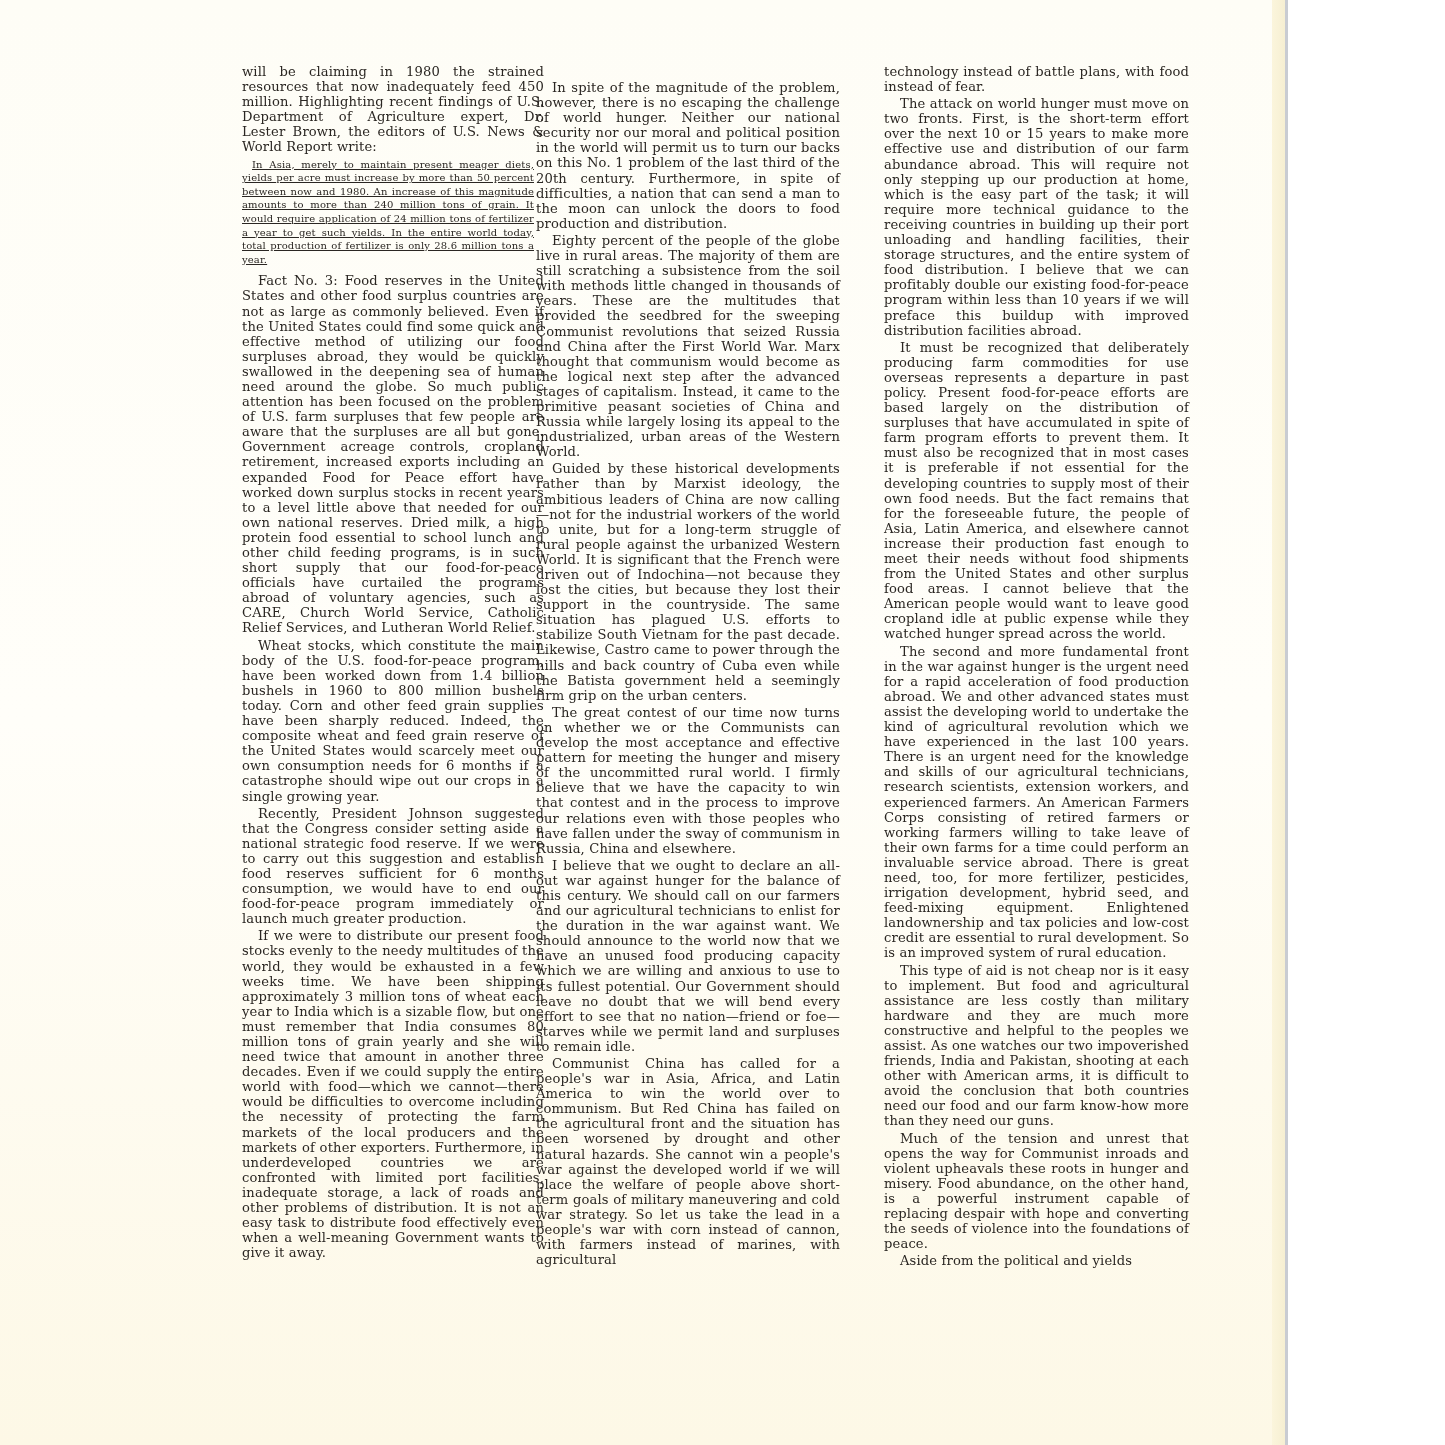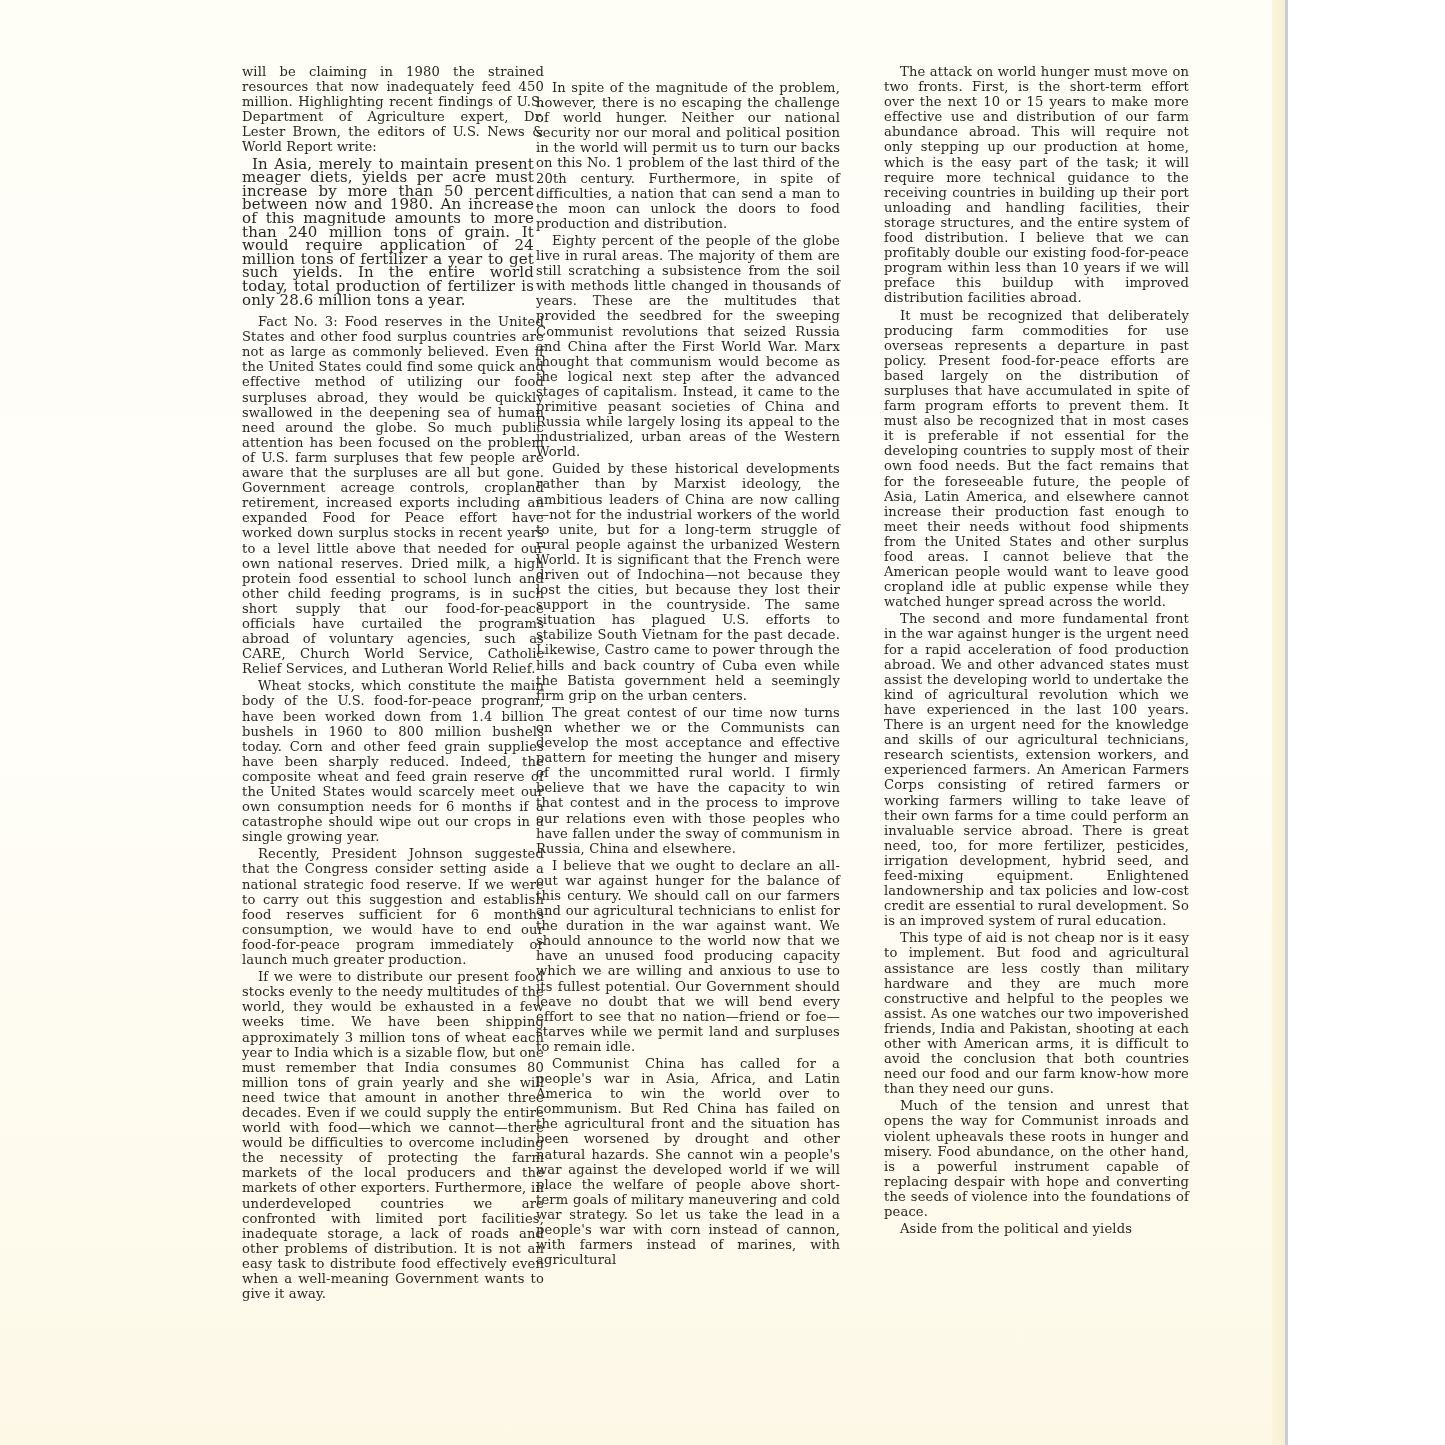--- a/index.html
+++ b/index.html
@@ -23,21 +23,21 @@
     position:absolute; top:64px; color:#2a2622;
     font-size:13.1px; line-height:15.1px; text-align:justify;
     hyphens:manual; letter-spacing:0.15px;
   }
   .col1 { left:242px; width:302px; }
   .col2 { left:536px; width:304px;margin-top:16px; }
   .col3 { left:884px; width:305px; }
   .col p { margin:0 0 2px 0; text-indent:16px; }
   .col p.first { text-indent:0; }
   .col p.quote {
-    font-size:15px; line-height:13.6px; text-indent:10px; margin:3px 10px 7px 0;
+    font-size:10px; line-height:13.6px; text-indent:10px; margin:3px 10px 7px 0;text-decoration:underline;
   }
 </style>
 </head>
 <body>
 
 <div class="paper"></div>
 <div class="fold"></div>
 <div class="edge"></div>
 
 <div class="col col1">
@@ -52,19 +52,20 @@
 <div class="col col2">
   <p>In spite of the magnitude of the problem, however, there is no escaping the challenge of world hunger. Neither our national security nor our moral and political position in the world will permit us to turn our backs on this No. 1 problem of the last third of the 20th century. Furthermore, in spite of difficulties, a nation that can send a man to the moon can unlock the doors to food production and distribution.</p>
   <p>Eighty percent of the people of the globe live in rural areas. The majority of them are still scratching a subsistence from the soil with methods little changed in thousands of years. These are the multitudes that provided the seedbred for the sweeping Communist revolutions that seized Russia and China after the First World War. Marx thought that communism would become as the logical next step after the advanced stages of capitalism. Instead, it came to the primitive peasant societies of China and Russia while largely losing its appeal to the industrialized, urban areas of the Western World.</p>
   <p>Guided by these historical developments rather than by Marxist ideology, the ambitious leaders of China are now calling—not for the industrial workers of the world to unite, but for a long-term struggle of rural people against the urbanized Western World. It is significant that the French were driven out of Indochina—not because they lost the cities, but because they lost their support in the countryside. The same situation has plagued U.S. efforts to stabilize South Vietnam for the past decade. Likewise, Castro came to power through the hills and back country of Cuba even while the Batista government held a seemingly firm grip on the urban centers.</p>
   <p>The great contest of our time now turns on whether we or the Communists can develop the most acceptance and effective pattern for meeting the hunger and misery of the uncommitted rural world. I firmly believe that we have the capacity to win that contest and in the process to improve our relations even with those peoples who have fallen under the sway of communism in Russia, China and elsewhere.</p>
   <p>I believe that we ought to declare an all-out war against hunger for the balance of this century. We should call on our farmers and our agricultural technicians to enlist for the duration in the war against want. We should announce to the world now that we have an unused food producing capacity which we are willing and anxious to use to its fullest potential. Our Government should leave no doubt that we will bend every effort to see that no nation—friend or foe—starves while we permit land and surpluses to remain idle.</p>
   <p>Communist China has called for a people's war in Asia, Africa, and Latin America to win the world over to communism. But Red China has failed on the agricultural front and the situation has been worsened by drought and other natural hazards. She cannot win a people's war against the developed world if we will place the welfare of people above short-term goals of military maneuvering and cold war strategy. So let us take the lead in a people's war with corn instead of cannon, with farmers instead of marines, with agricultural</p>
 </div>
 
 <div class="col col3">
+  <p class="first">technology instead of battle plans, with food instead of fear.</p>
   <p>The attack on world hunger must move on two fronts. First, is the short-term effort over the next 10 or 15 years to make more effective use and distribution of our farm abundance abroad. This will require not only stepping up our production at home, which is the easy part of the task; it will require more technical guidance to the receiving countries in building up their port unloading and handling facilities, their storage structures, and the entire system of food distribution. I believe that we can profitably double our existing food-for-peace program within less than 10 years if we will preface this buildup with improved distribution facilities abroad.</p>
   <p>It must be recognized that deliberately producing farm commodities for use overseas represents a departure in past policy. Present food-for-peace efforts are based largely on the distribution of surpluses that have accumulated in spite of farm program efforts to prevent them. It must also be recognized that in most cases it is preferable if not essential for the developing countries to supply most of their own food needs. But the fact remains that for the foreseeable future, the people of Asia, Latin America, and elsewhere cannot increase their production fast enough to meet their needs without food shipments from the United States and other surplus food areas. I cannot believe that the American people would want to leave good cropland idle at public expense while they watched hunger spread across the world.</p>
   <p>The second and more fundamental front in the war against hunger is the urgent need for a rapid acceleration of food production abroad. We and other advanced states must assist the developing world to undertake the kind of agricultural revolution which we have experienced in the last 100 years. There is an urgent need for the knowledge and skills of our agricultural technicians, research scientists, extension workers, and experienced farmers. An American Farmers Corps consisting of retired farmers or working farmers willing to take leave of their own farms for a time could perform an invaluable service abroad. There is great need, too, for more fertilizer, pesticides, irrigation development, hybrid seed, and feed-mixing equipment. Enlightened landownership and tax policies and low-cost credit are essential to rural development. So is an improved system of rural education.</p>
   <p>This type of aid is not cheap nor is it easy to implement. But food and agricultural assistance are less costly than military hardware and they are much more constructive and helpful to the peoples we assist. As one watches our two impoverished friends, India and Pakistan, shooting at each other with American arms, it is difficult to avoid the conclusion that both countries need our food and our farm know-how more than they need our guns.</p>
   <p>Much of the tension and unrest that opens the way for Communist inroads and violent upheavals these roots in hunger and misery. Food abundance, on the other hand, is a powerful instrument capable of replacing despair with hope and converting the seeds of violence into the foundations of peace.</p>
   <p>Aside from the political and yields</p>
 </div>
 
 </body></html>

